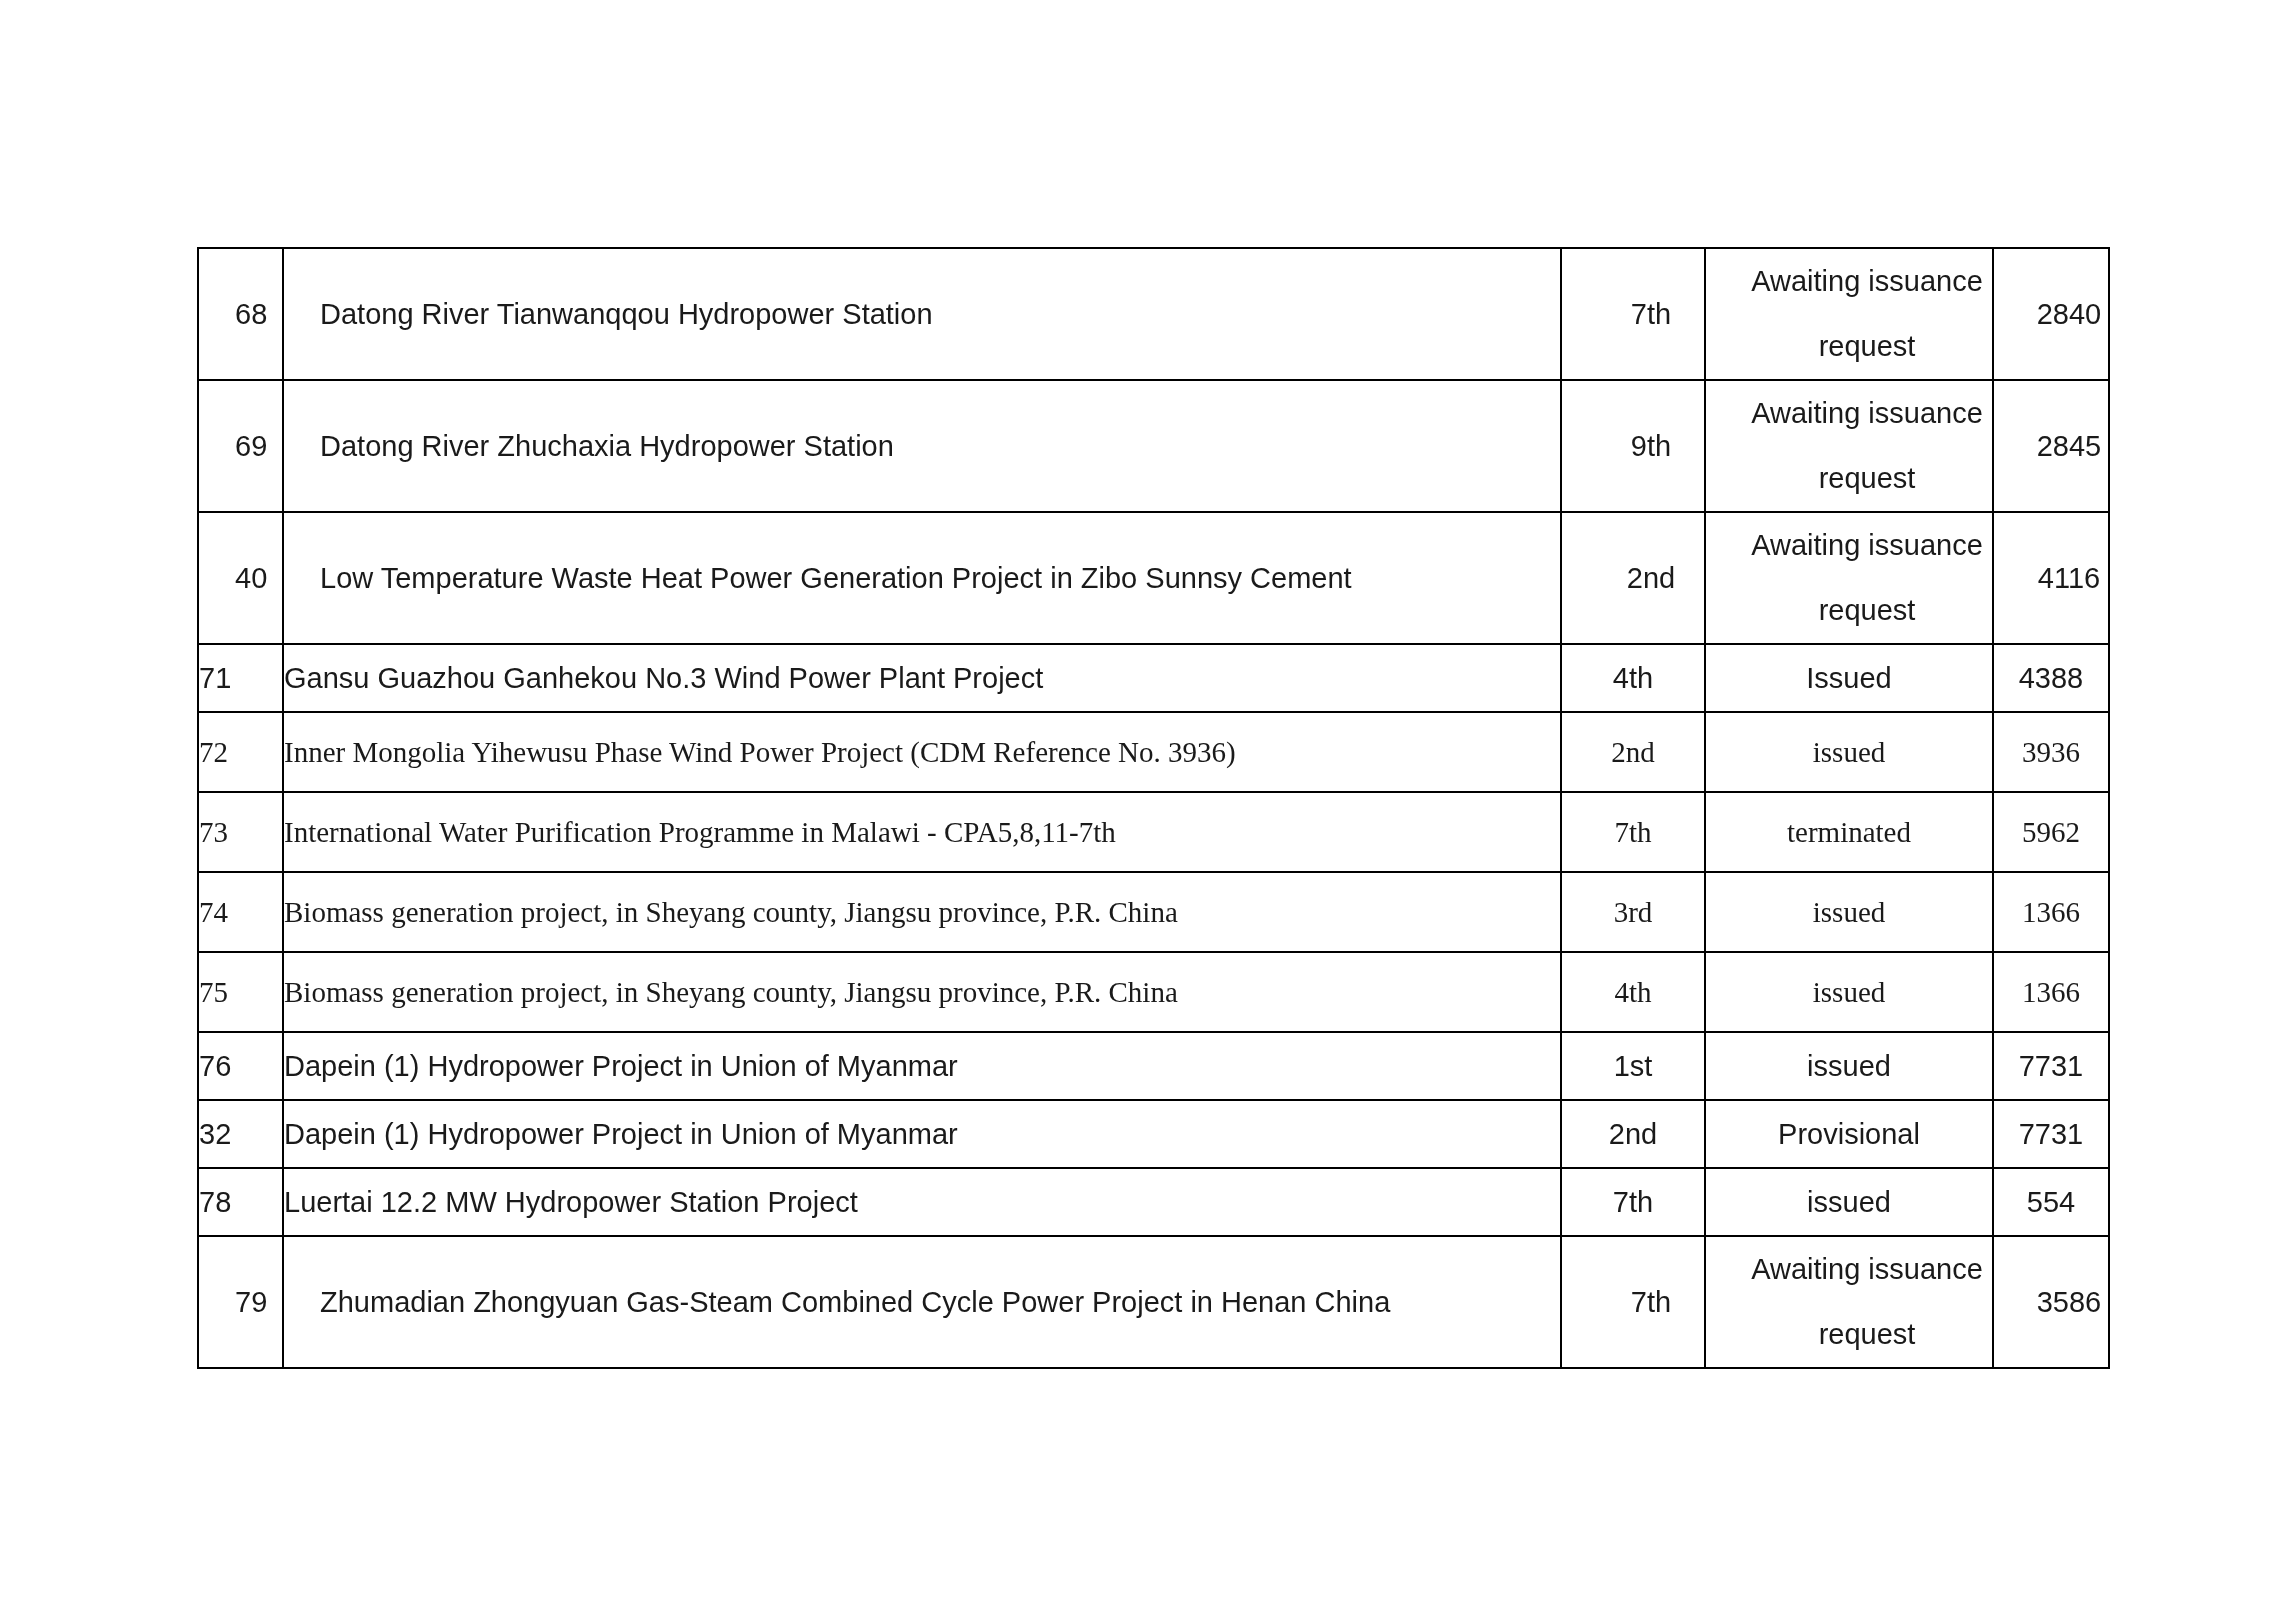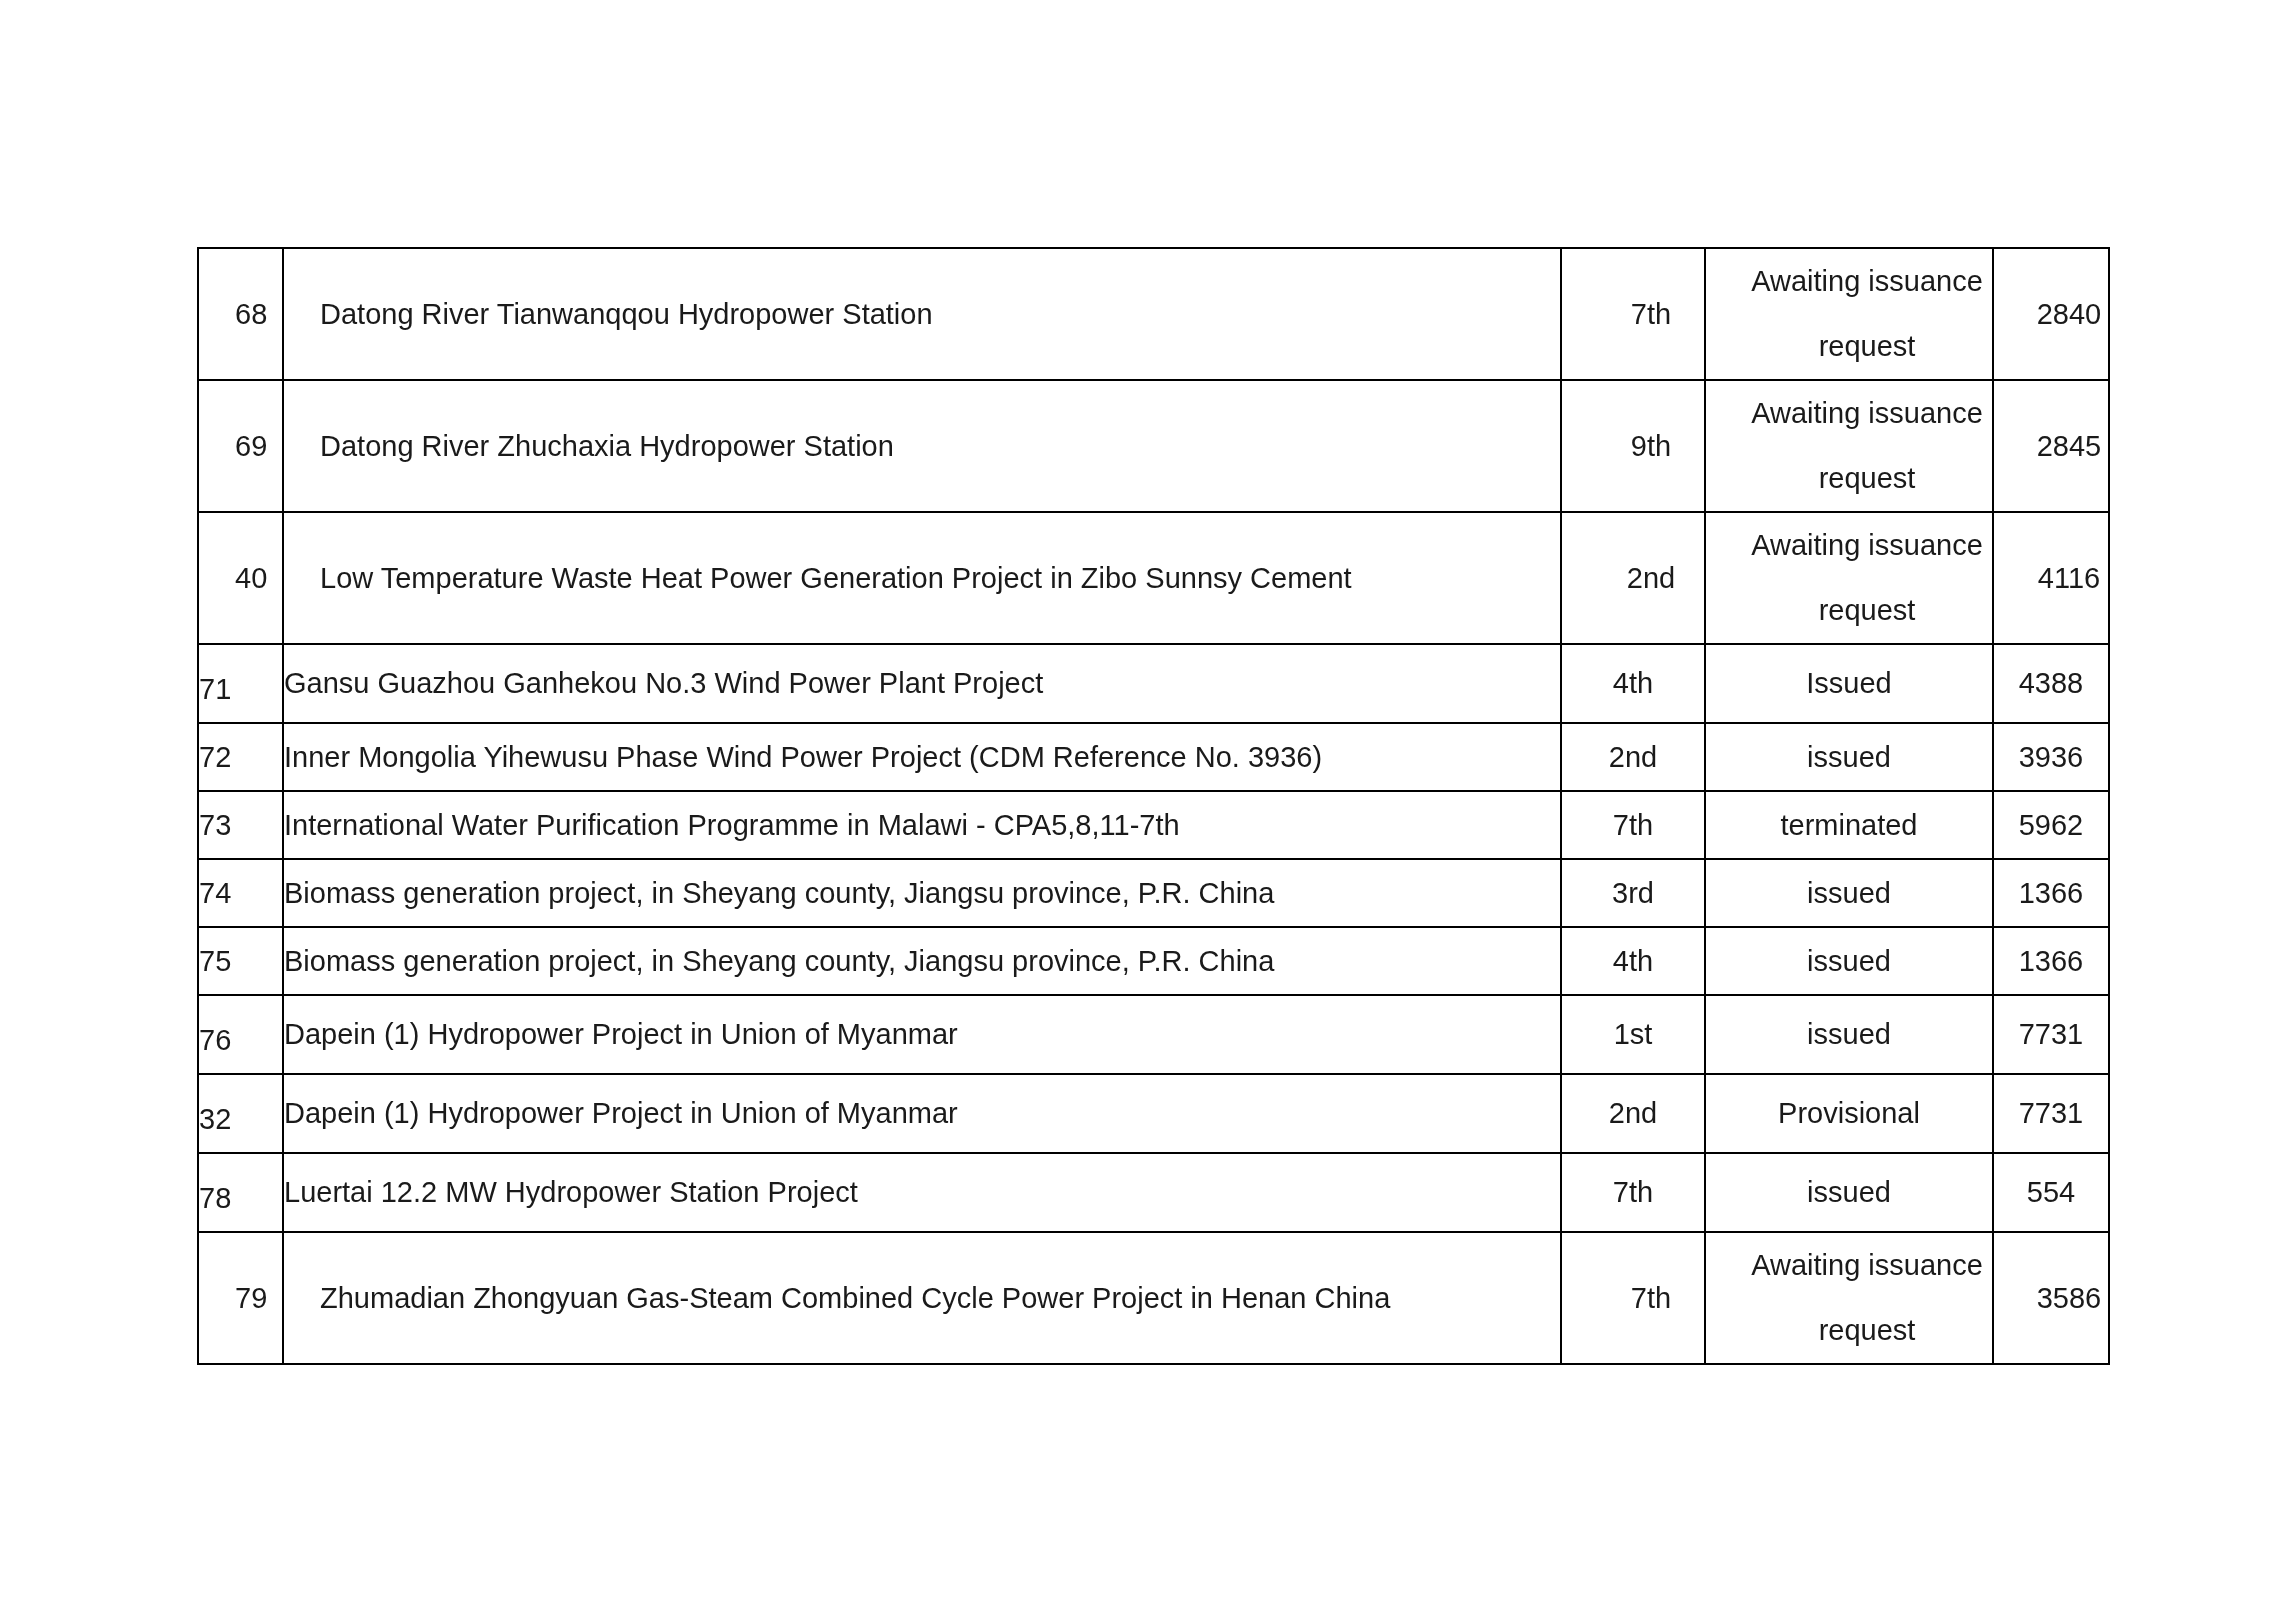--- a/index.html
+++ b/index.html
@@ -16,26 +16,26 @@
       line-height: 65px;
       padding: 0;
       vertical-align: middle;
     }
     col.c-num { width: 85px; }
     col.c-name { width: 1278px; }
     col.c-period { width: 144px; }
     col.c-status { width: 288px; }
     col.c-ref { width: 116px; }
     td.num { vertical-align: top; padding-top: 5.9px; line-height: 31px; }
-    tr.single td.num { vertical-align: middle; padding-top: 12px; line-height: 65px; }
+    tr.single td.num { vertical-align: middle; padding-top: 1px; line-height: 65px; }
     td.name { padding-left: 13.7px; white-space: nowrap; }
     td.center { text-align: center; }
     tr.tall { height: 130px; }
     tr.short { height: 66px; }
-    tr.mid { height: 68px; }
+    tr.mid { height: 80px; font-family: Liberation Serif, serif; }
     tr.s68 { height: 67px; }
     tr.tall td { line-height: 65px; padding-left: 36px; }
     .status-2line { display: inline-block; line-height: 65px; }
   </style>
 </head>
 <body>
 
 <table class="doc-table">
   <colgroup>
     <col class="c-num">

